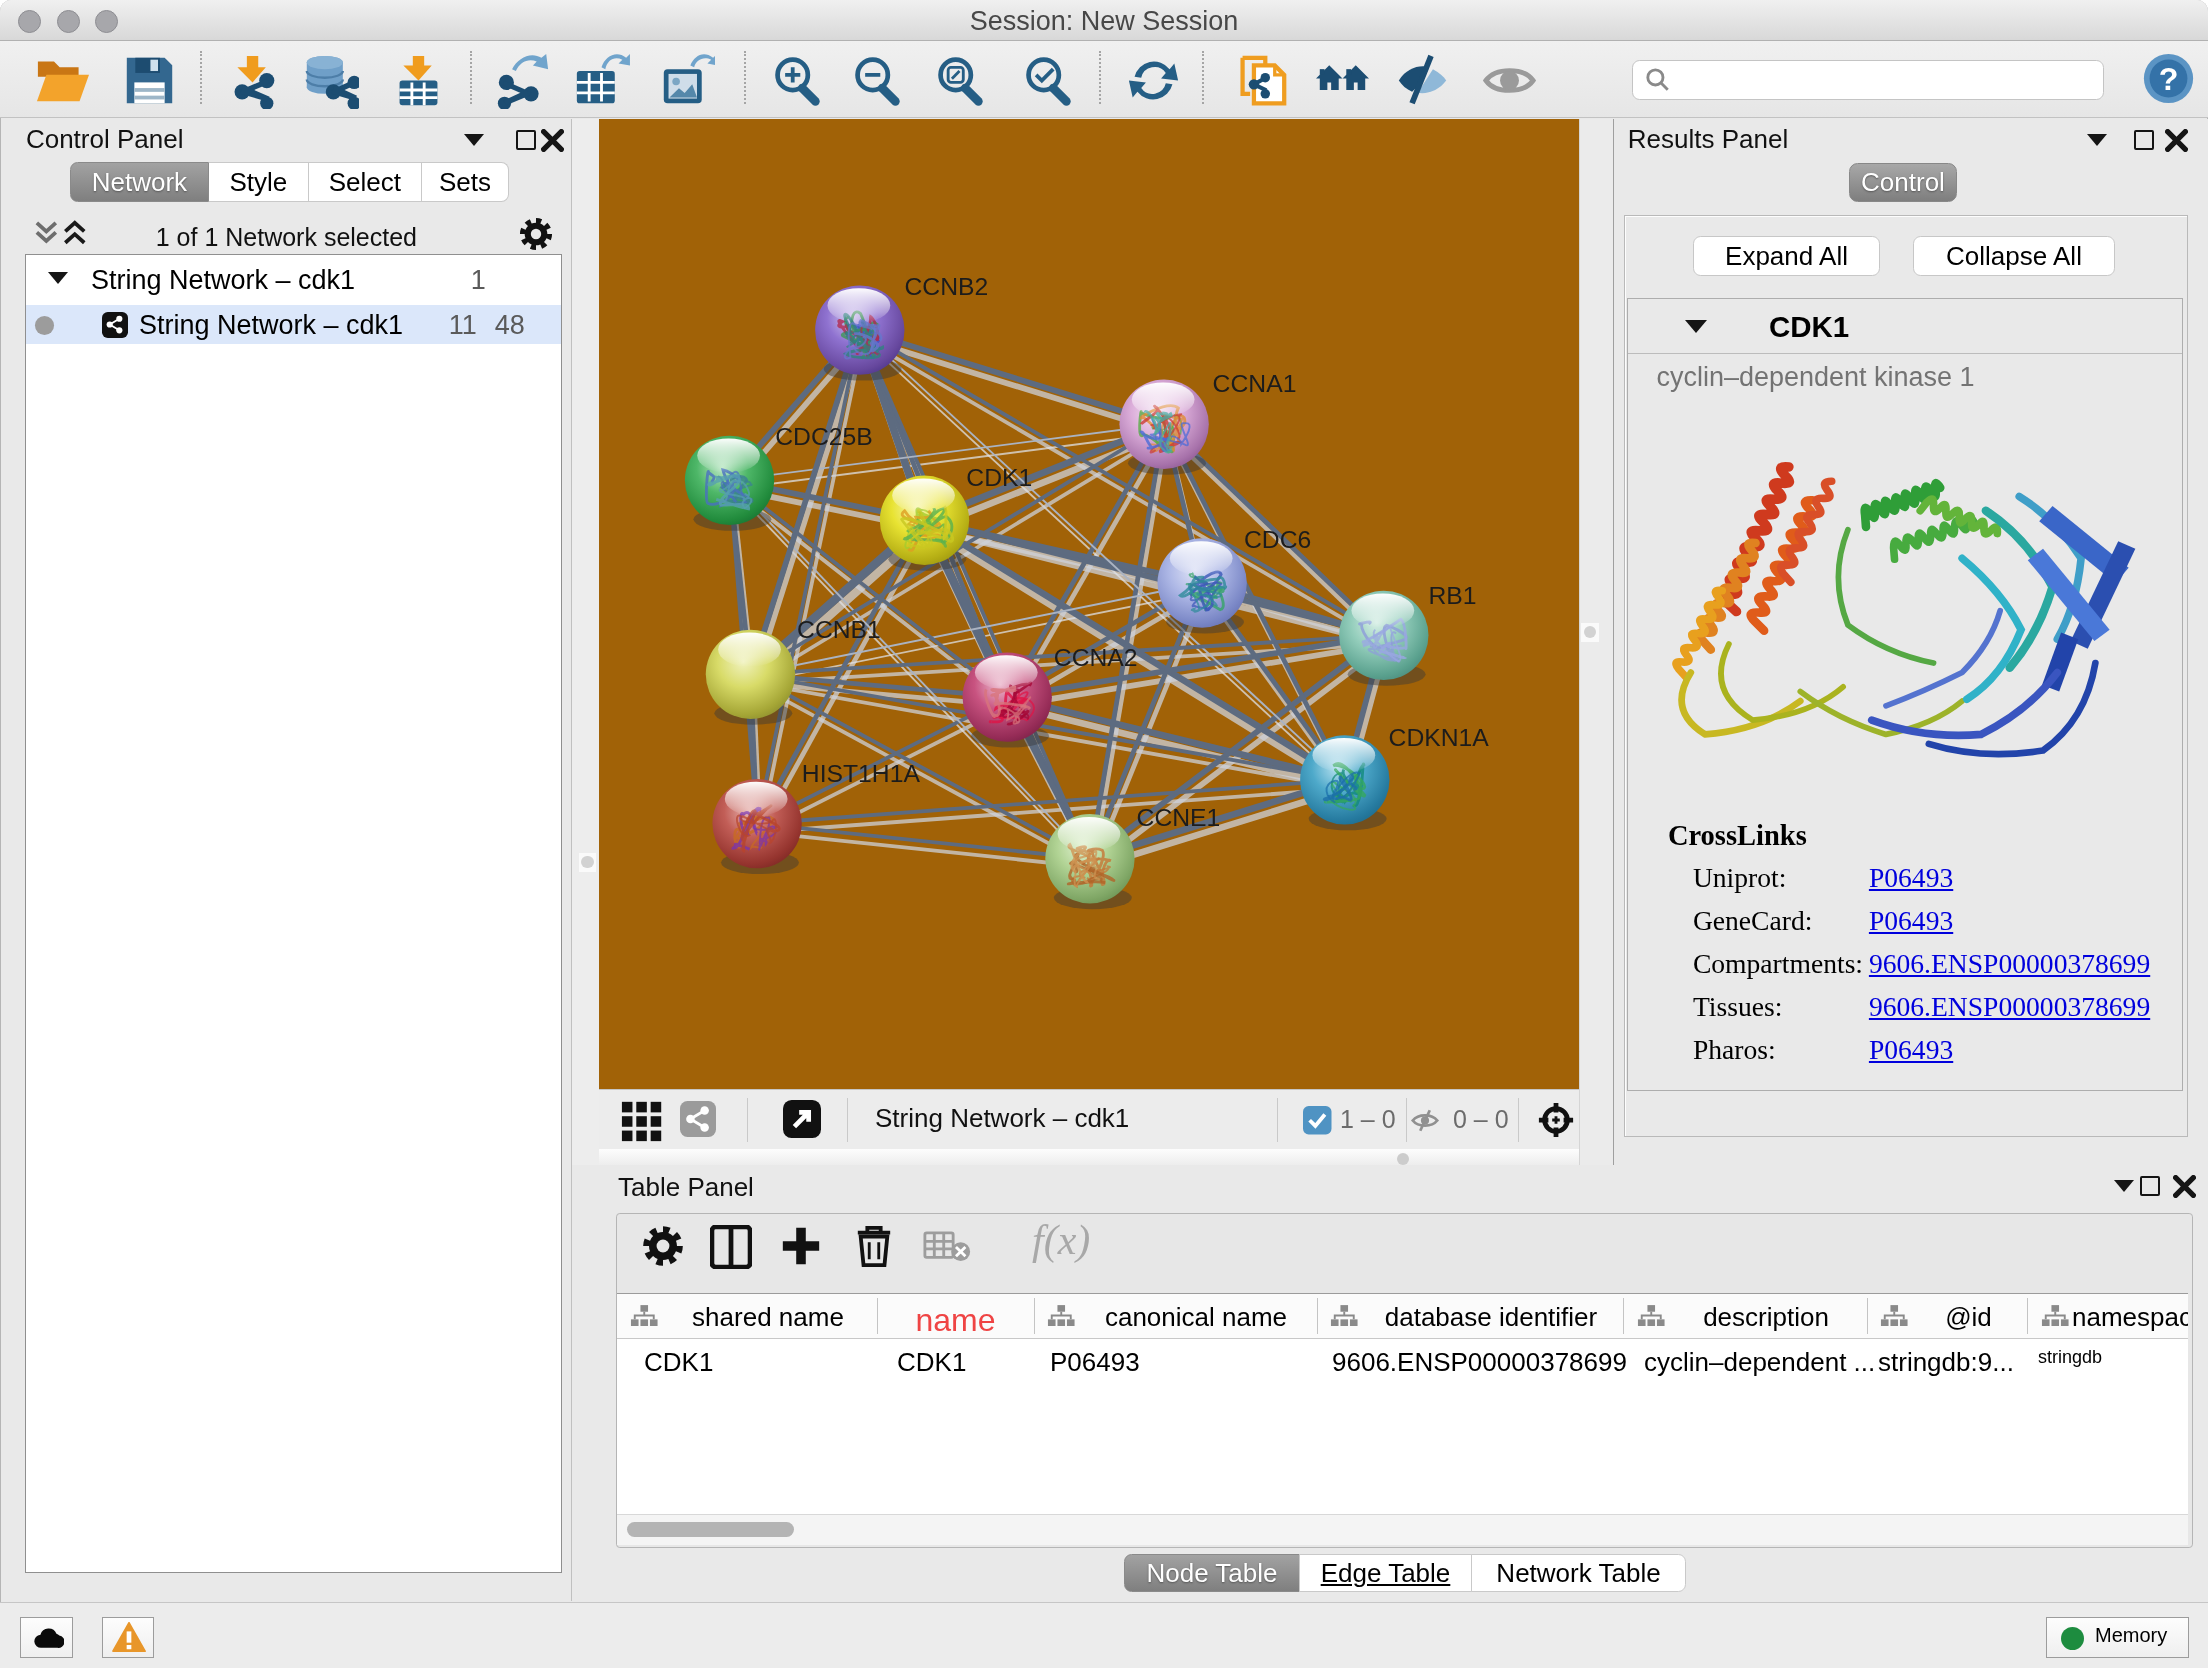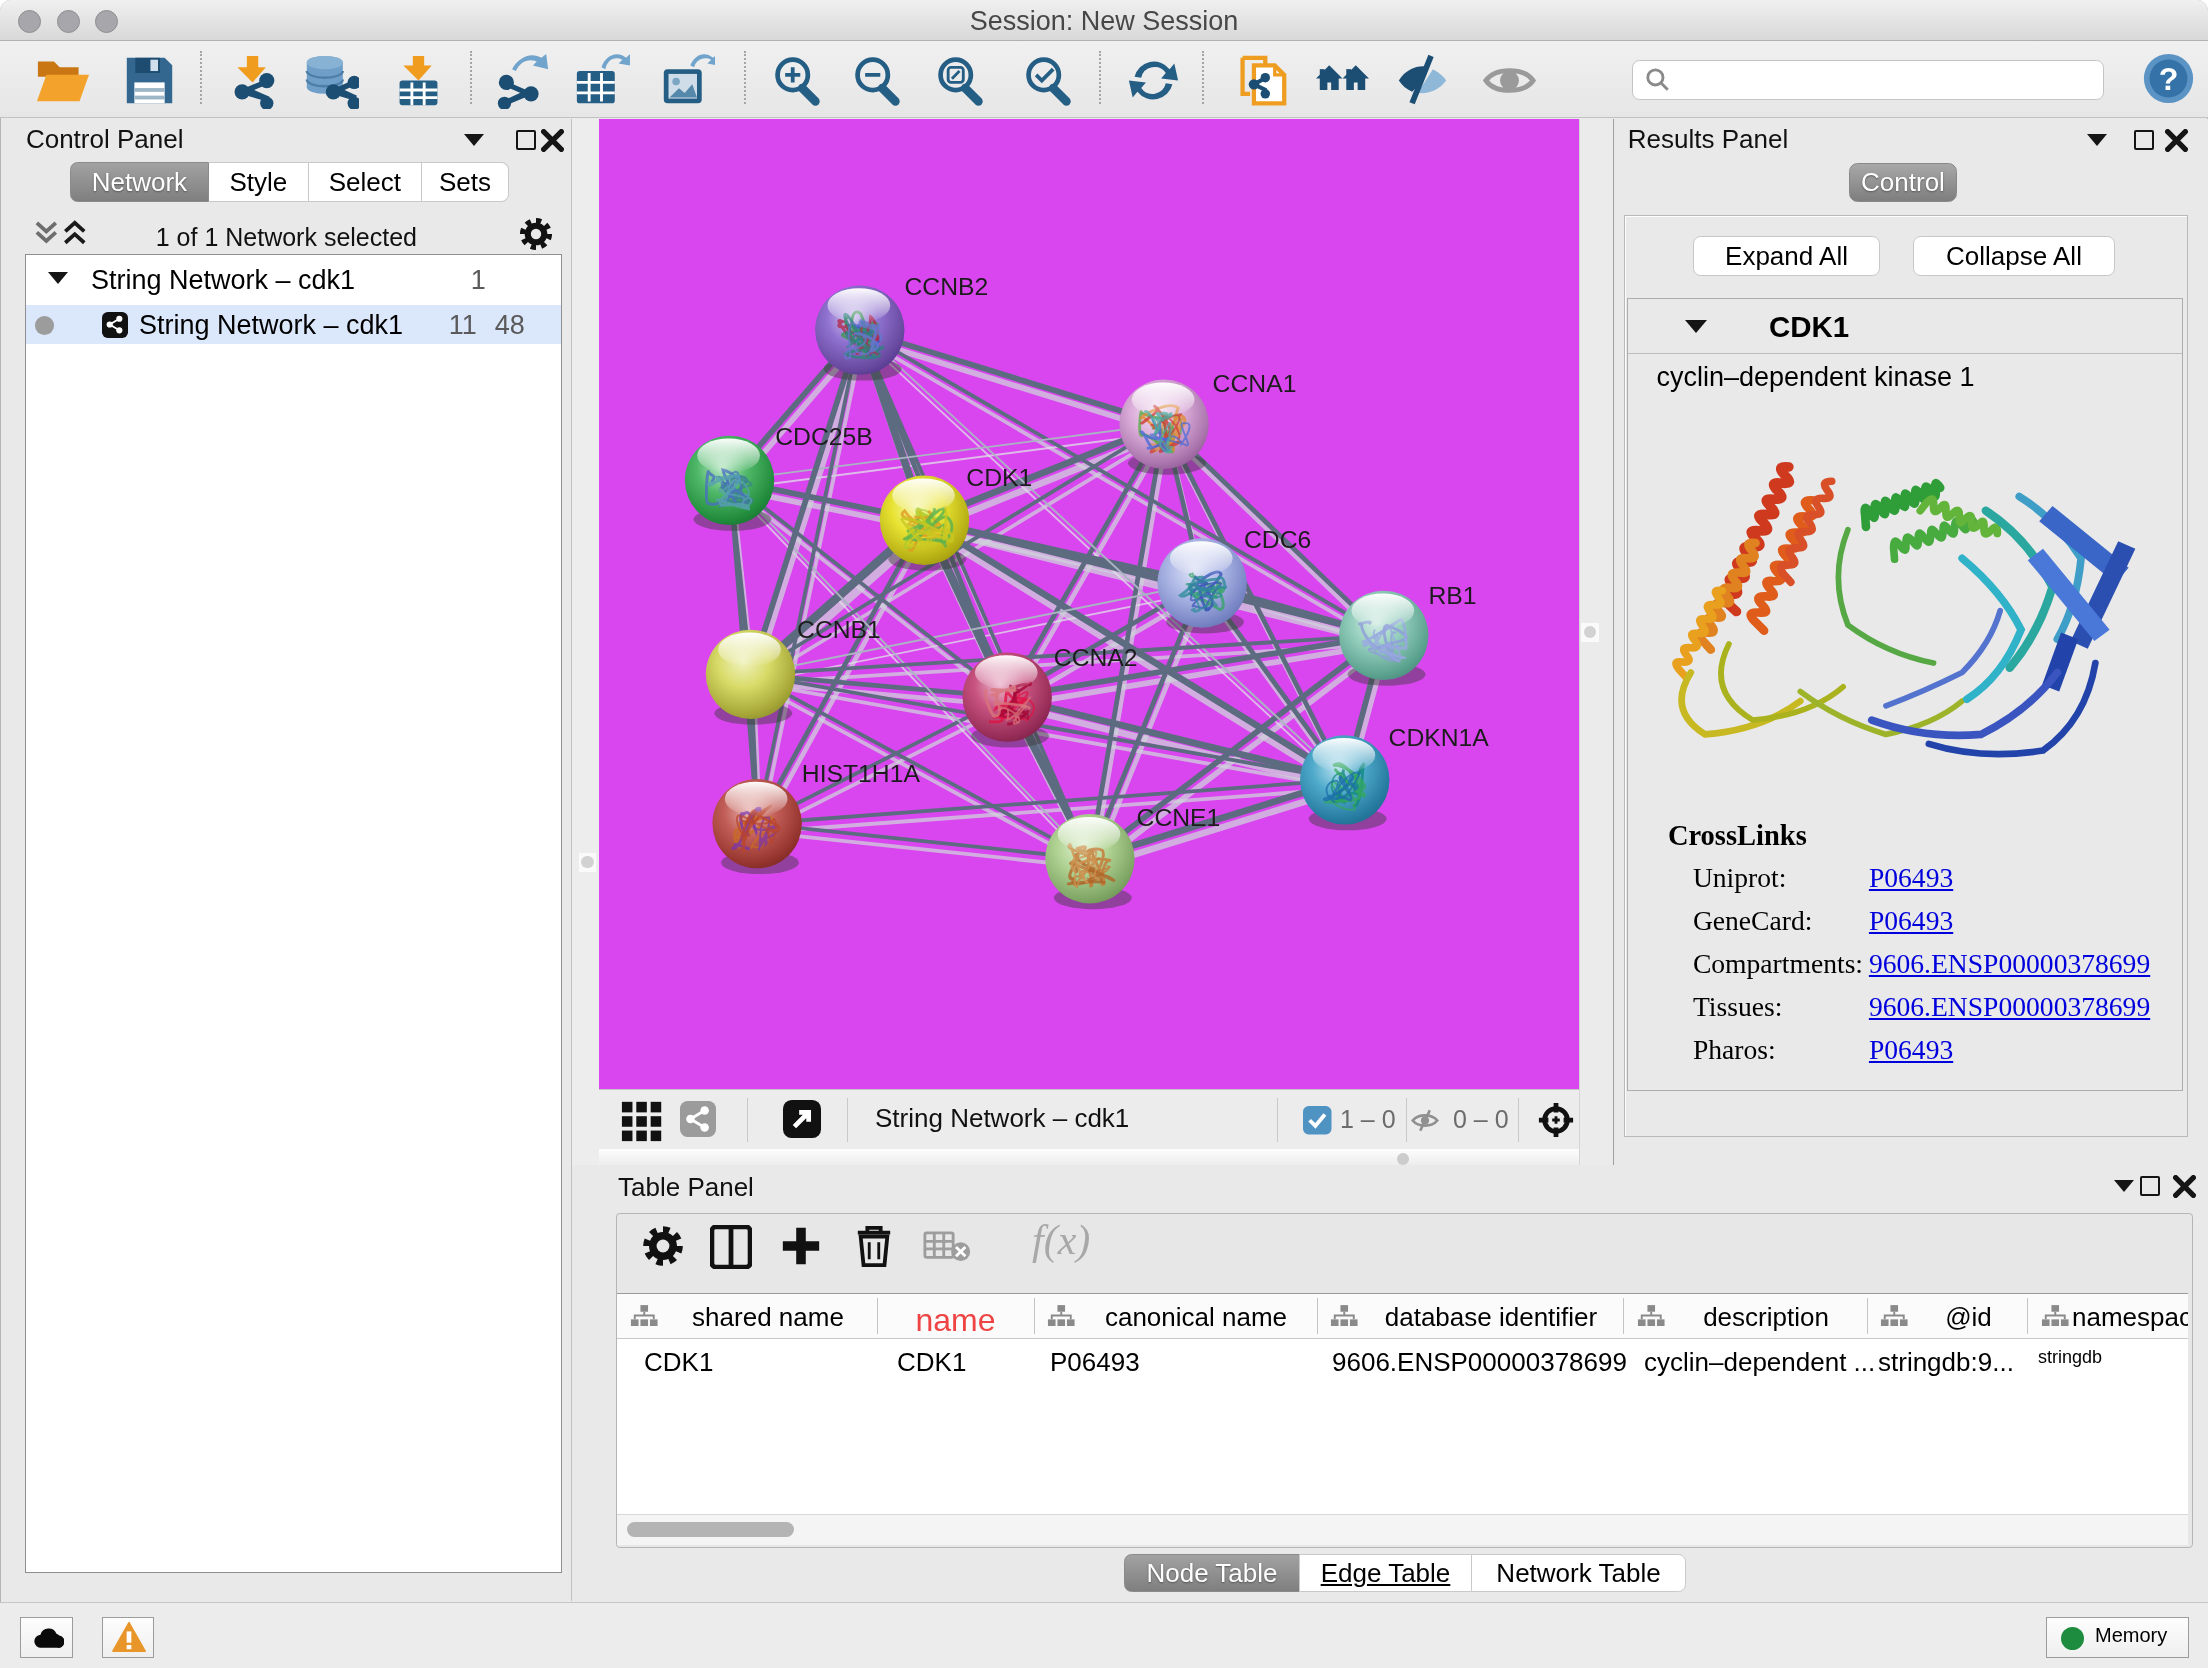--- a/index.html
+++ b/index.html
@@ -244,21 +244,21 @@
         <div class="abs" style="left:113px;top:4.8px;font-size:27px;color:#000;">String Network – cdk1</div>
         <div class="abs" style="left:409px;top:4.8px;width:42px;text-align:right;font-size:27px;color:#5a5a5a;">11</div>
         <div class="abs" style="left:457px;top:4.8px;width:42px;text-align:right;font-size:27px;color:#5a5a5a;">48</div>
       </div>
     </div>
   </div>
   <div class="abs" style="left:572px;top:119px;width:27.6px;height:1046px;background:#ededed;border-right:1px solid #d8d8d8;"></div>
   <div class="abs" style="left:579px;top:853px;width:17px;height:19px;background:#fafafa;">
       <div style="margin:2.9px auto;width:12.4px;height:12.4px;border-radius:50%;background:#d2d2d2;"></div>
     </div>
-  <div id="netzone" class="abs" style="left:599px;top:119px;width:980px;height:1046px;background:#d946ef;">
+  <div id="netzone" class="abs" style="left:599px;top:119px;width:980px;height:1046px;background:#a16207;">
       <svg class="abs" style="left:0;top:0" width="980" height="1046" viewBox="0 0 1030 1100">
 <defs>
 <radialGradient id="gCCNB2" cx="0.42" cy="0.36" r="0.72">
             <stop offset="0" stop-color="#d5c9f0"></stop>
             <stop offset="0.40" stop-color="#8f72d0"></stop>
             <stop offset="0.82" stop-color="#67489e"></stop>
             <stop offset="1" stop-color="#4a3388"></stop>
           </radialGradient>
 <clipPath id="cCCNB2">
             <circle cx="274" cy="222" r="43"></circle>
@@ -662,21 +662,21 @@
       </svg>
     <div class="abs" style="left:225px;top:44px;width:106px;height:37px;background:linear-gradient(#a8a8a8,#7e7e7e);border:1px solid #888;border-radius:8.6px;color:#fff;font-size:26px;text-align:center;line-height:37px;text-shadow:0 1px 1.9px #555;">Control</div>
     <div class="abs" style="left:0px;top:96px;width:562px;height:920px;background:#e9e9e9;border:1.9px solid #b9b9b9;box-shadow:inset 1px 1px 0 #fdfdfd;">
       <div class="abs" style="left:68px;top:20px;width:185px;height:38px;background:#fff;border:1px solid #c7c7c7;border-radius:7.6px;font-size:26px;text-align:center;line-height:38px;color:#000;">Expand All</div>
       <div class="abs" style="left:288px;top:20px;width:200px;height:38px;background:#fff;border:1px solid #c7c7c7;border-radius:7.6px;font-size:26px;text-align:center;line-height:38px;color:#000;">Collapse All</div>
       <div class="abs" style="left:1.9px;top:82px;width:554px;height:791px;background:#e9e9e9;border:1px solid #adadad;">
         <div class="abs" style="left:0;top:0;width:100%;height:54px;border-bottom:1px solid #bcbcbc;">
           <div class="abs ptri" style="left:57px;top:21px;border-left-width:11.4px;border-right-width:11.4px;border-top-width:13.3px;"></div>
           <div class="abs" style="left:141px;top:10.5px;font-size:29.5px;font-weight:bold;color:#000;">CDK1</div>
         </div>
-        <div class="abs" style="left:28.5px;top:63px;font-size:27px;color:#000000;">cyclin–dependent kinase 1</div>
+        <div class="abs" style="left:28.5px;top:63px;font-size:27px;color:#737373;">cyclin–dependent kinase 1</div>
         <svg class="abs" style="left:20px;top:107px" width="514" height="376" viewBox="0 0 540 395">
 <path d="M93 216 Q93 216 82 206 Q71 196 86 198 Q100 199 90 189 Q79 179 94 181 Q108 183 98 172 Q87 162 101 164 Q116 166 105 156 Q95 146 109 148 Q124 149 113 139 Q102 129 117 131 Q132 133 121 122 Q110 112 125 114 Q139 116 129 106 Q118 96 132 98 Q147 99 136 89 Q126 79 140 81 Q155 83 144 73 Q133 62 148 64" stroke="#cf3a1e" stroke-width="10" fill="none" stroke-opacity="1.0" stroke-linecap="round"></path>
 <path d="M122 236 Q122 236 112 226 Q102 216 116 217 Q130 219 120 209 Q110 199 124 200 Q138 202 128 192 Q119 182 132 184 Q146 185 136 175 Q127 165 140 167 Q154 168 145 158 Q135 148 149 150 Q162 151 153 141 Q143 132 157 133 Q170 134 161 125 Q151 115 165 116 Q179 118 169 108 Q159 98 173 99" stroke="#e05c1a" stroke-width="9" fill="none" stroke-opacity="1.0" stroke-linecap="round"></path>
 <path d="M66 256 Q66 256 57 246 Q49 236 61 238 Q74 240 66 230 Q57 221 70 222 Q83 224 74 215 Q66 205 79 207 Q91 209 83 199 Q74 189 87 191 Q100 193 91 183 Q83 174 96 175 Q108 177 100 168 Q92 158 104 160 Q117 161 109 152 Q100 142 113 144" stroke="#e08220" stroke-width="9" fill="none" stroke-opacity="1.0" stroke-linecap="round"></path>
 <path d="M150 185 Q150 185 142 176 Q135 166 147 167 Q159 168 151 158 Q144 149 156 149 Q168 150 161 141 Q153 131 165 132 Q177 133 170 123 Q162 114 174 114 Q186 115 179 106 Q172 96 184 97 Q196 98 188 88 Q181 79 193 79" stroke="#d94f28" stroke-width="8" fill="none" stroke-opacity="1.0" stroke-linecap="round"></path>
 <path d="M40 285 Q40 285 32 276 Q25 267 36 269 Q48 270 40 261 Q33 252 45 254 Q56 255 49 246 Q41 237 53 239 Q65 240 57 231 Q50 222 61 224 Q73 225 65 216 Q58 207 70 209 Q81 210 74 201 Q66 192 78 194" stroke="#e8a01e" stroke-width="8" fill="none" stroke-opacity="1.0" stroke-linecap="round"></path>
 <path d="M45 280 Q20 320 60 345 Q120 340 160 310" stroke="#c8b822" stroke-width="7" fill="none" stroke-opacity="1.0" stroke-linecap="round"></path>
 <path d="M85 250 Q60 300 110 330 Q170 325 205 295" stroke="#aab31e" stroke-width="6" fill="none" stroke-opacity="1.0" stroke-linecap="round"></path>
 <path d="M160 300 Q200 330 250 345 Q300 335 330 310" stroke="#9db32a" stroke-width="6" fill="none" stroke-opacity="1.0" stroke-linecap="round"></path>
 <path d="M229 127 Q229 127 228 114 Q226 101 233 112 Q240 124 238 110 Q237 97 244 108 Q251 120 249 107 Q247 93 254 105 Q261 116 260 103 Q258 90 265 101 Q272 112 270 99 Q268 86 275 97 Q282 109 281 95 Q279 82 286 93 Q293 105 291 92 Q290 78 297 90 Q304 101 302 88 Q300 75 307 86" stroke="#2f9e38" stroke-width="9" fill="none" stroke-opacity="1.0" stroke-linecap="round"></path>

